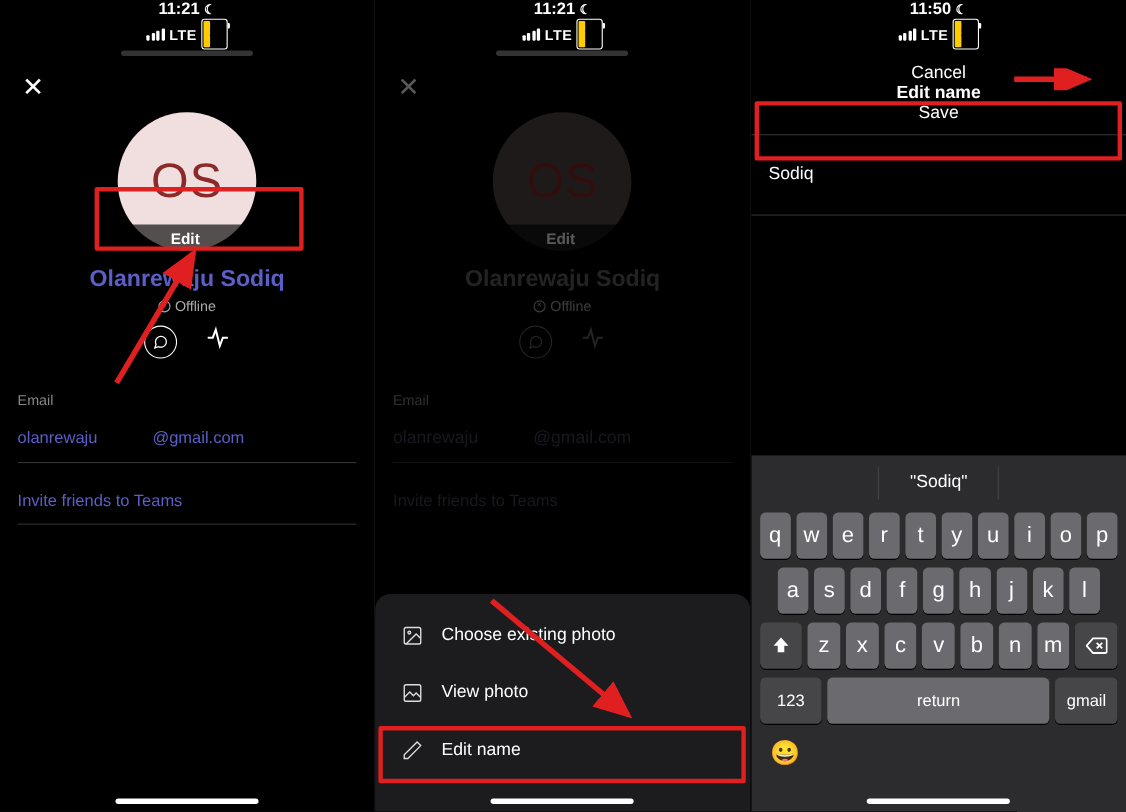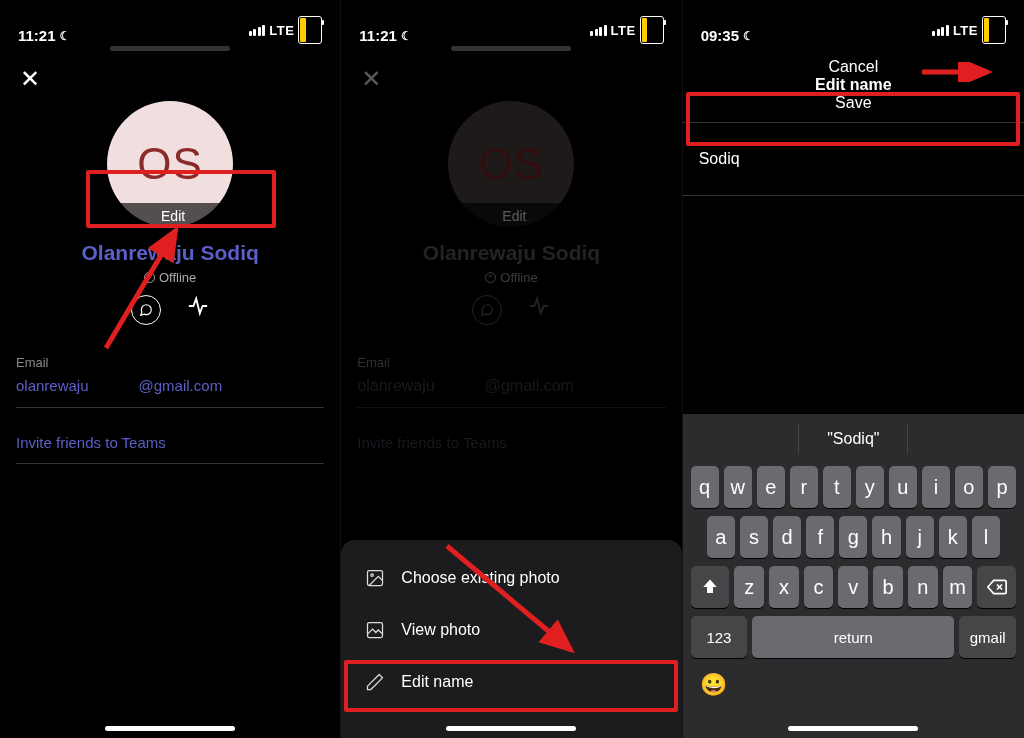--- a/index.html
+++ b/index.html
@@ -2,52 +2,52 @@
 <html><head>
 <meta charset="utf-8">
 <style>
   * { box-sizing: border-box; margin: 0; padding: 0; }
   body { background: #444; font-family: -apple-system, BlinkMacSystemFont, "Segoe UI", sans-serif; display: flex; justify-content: center; }
   .wrap { width: 1024px; height: 738px; display: flex; background: #000; }
   .screen { width: 341.33px; height: 738px; background: #000; position: relative; overflow: hidden; border-right: 1px solid #111; }
   .screen:last-child { border-right: none; }
 
   
-  .status-bar { height: 44px; display:flex; align-items:flex-end; justify-content:space-between; padding: 0 18px; color: #fff; font-size: 15px; font-weight: 600; }
+  .status-bar { height: 44px; display:flex; align-items:center; justify-content:space-between; padding: 0 18px; color: #fff; font-size: 15px; font-weight: 600; flex-direction: column; }
   .status-left { display:flex; align-items:center; gap:4px; }
   .status-right { display:flex; align-items:center; gap:4px; font-size:13px; }
   .signal-bars { display:inline-flex; align-items:flex-end; gap:1.5px; }
   .signal-bars span { width:3px; background:#fff; border-radius:1px; }
   .b1{height:5px}.b2{height:7px}.b3{height:9px}.b4{height:11px}
   .lte { font-weight:600; font-size:13px; letter-spacing:0.5px;}
   .battery { display:inline-flex; align-items:center; border:1px solid #fff; border-radius:3px; width:24px; height:28px; padding:1px; position:relative;}
   .battery::after{content:""; position:absolute; right:-3px; top:3px; width:2px; height:5px; background:#fff; border-radius:0 1px 1px 0;}
   .battery-level{ background:#ffcc00; height:100%; border-radius:1px;}
   .battery-txt{ position:absolute; left:0; right:0; text-align:center; font-size:8px; color:#000; font-weight:700; line-height:10px;}
   .moon { font-size:12px;}
 
   .drag-bar { width:120px; height:5px; background:#333; border-radius:3px; margin:2px auto 0;}
 
   
   .close-x { color:#fff; font-size:24px; padding:14px 20px 4px; font-weight:300;}
   .avatar-block { text-align:center; margin-top:4px; position:relative;}
   .avatar { width:126px; height:126px; border-radius:63px; background:#f1dfdf; display:flex; align-items:center; justify-content:center; margin:0 auto; position:relative;}
   .avatar-initials { font-size:44px; font-weight:400; color:#8b2a2a; letter-spacing:1px;}
-  .edit-pill { position:absolute; bottom:-2px; left:50%; transform:translateX(-50%); background:rgba(0,0,0,0.65); color:#fff; font-size:14px; font-weight:400; padding:5px 48px; border-radius:0 0 60px 60px; width:126px; text-align:right;}
+  .edit-pill { position:absolute; bottom:-2px; left:50%; transform:translateX(-50%); background:rgba(0,0,0,0.65); color:#fff; font-size:14px; font-weight:700; padding:5px 48px; border-radius:0 0 60px 60px; width:126px; text-align:left;}
   .user-name { color:#5b5fc7; font-size:21px; font-weight:600; margin-top:14px;}
   .status-line { color:#aaa; font-size:13px; margin-top:5px; display:flex; align-items:center; justify-content:center; gap:4px;}
   .status-dot { width:11px; height:11px; border:1.5px solid #aaa; border-radius:50%; position:relative;}
   .status-dot::after{content:"✕"; position:absolute; font-size:6px; left:1.5px; top:-1px; color:#aaa;}
   .icon-row { margin-top:10px; display:flex; justify-content:center; gap:26px;}
   .circ-btn { width:30px; height:30px; border:1.5px solid #fff; border-radius:50%; display:flex; align-items:center; justify-content:center; color:#fff; font-size:13px;}
   .activity-icon { color:#fff; font-size:16px;}
 
   .list-section { margin-top:30px; padding:0 16px;}
   .label { color:#888; font-size:13px;}
-  .email-line { margin-top:7px;}
+  .email-line { margin-top:19px;}
   .email-user { color:#5b5fc7; font-size:15px;}
   .email-domain { color:#5b5fc7; font-size:15px;}
   .invite-link { color:#5b5fc7; font-size:15px; margin-top:26px; display:block;}
   .hr { border-top:0.5px solid #333; margin-top:12px;}
 
   
   .red-box { position:absolute; border:4px solid #e02020; border-radius:2px; pointer-events:none;}
   svg.arrow { position:absolute; pointer-events:none;}
   .sheet { position:absolute; bottom:0; left:0; right:0; background:#1c1c1e; border-radius:14px 14px 0 0; padding:12px 0 30px;}
   .sheet-item { display:flex; align-items:center; gap:16px; padding:16px 24px; color:#fff; font-size:16px;}
@@ -252,21 +252,21 @@
         </defs>
       <line x1="6" y1="6" x2="130" y2="110" stroke="#e02020" stroke-width="5" marker-end="url(#ah2)"></line>
     </svg>
 
     <div class="home-ind"></div>
   </div>
 
   <div class="screen">
     <div class="status-bar">
       <div class="status-left">
-        <span>09:35</span>
+        <span>11:50</span>
         <span class="moon">☾</span>
       </div>
       <div class="status-right">
         <span class="signal-bars">
             <span class="b1"></span>
             <span class="b2"></span>
             <span class="b3"></span>
             <span class="b4"></span>
           </span>
         <span class="lte">LTE</span>

